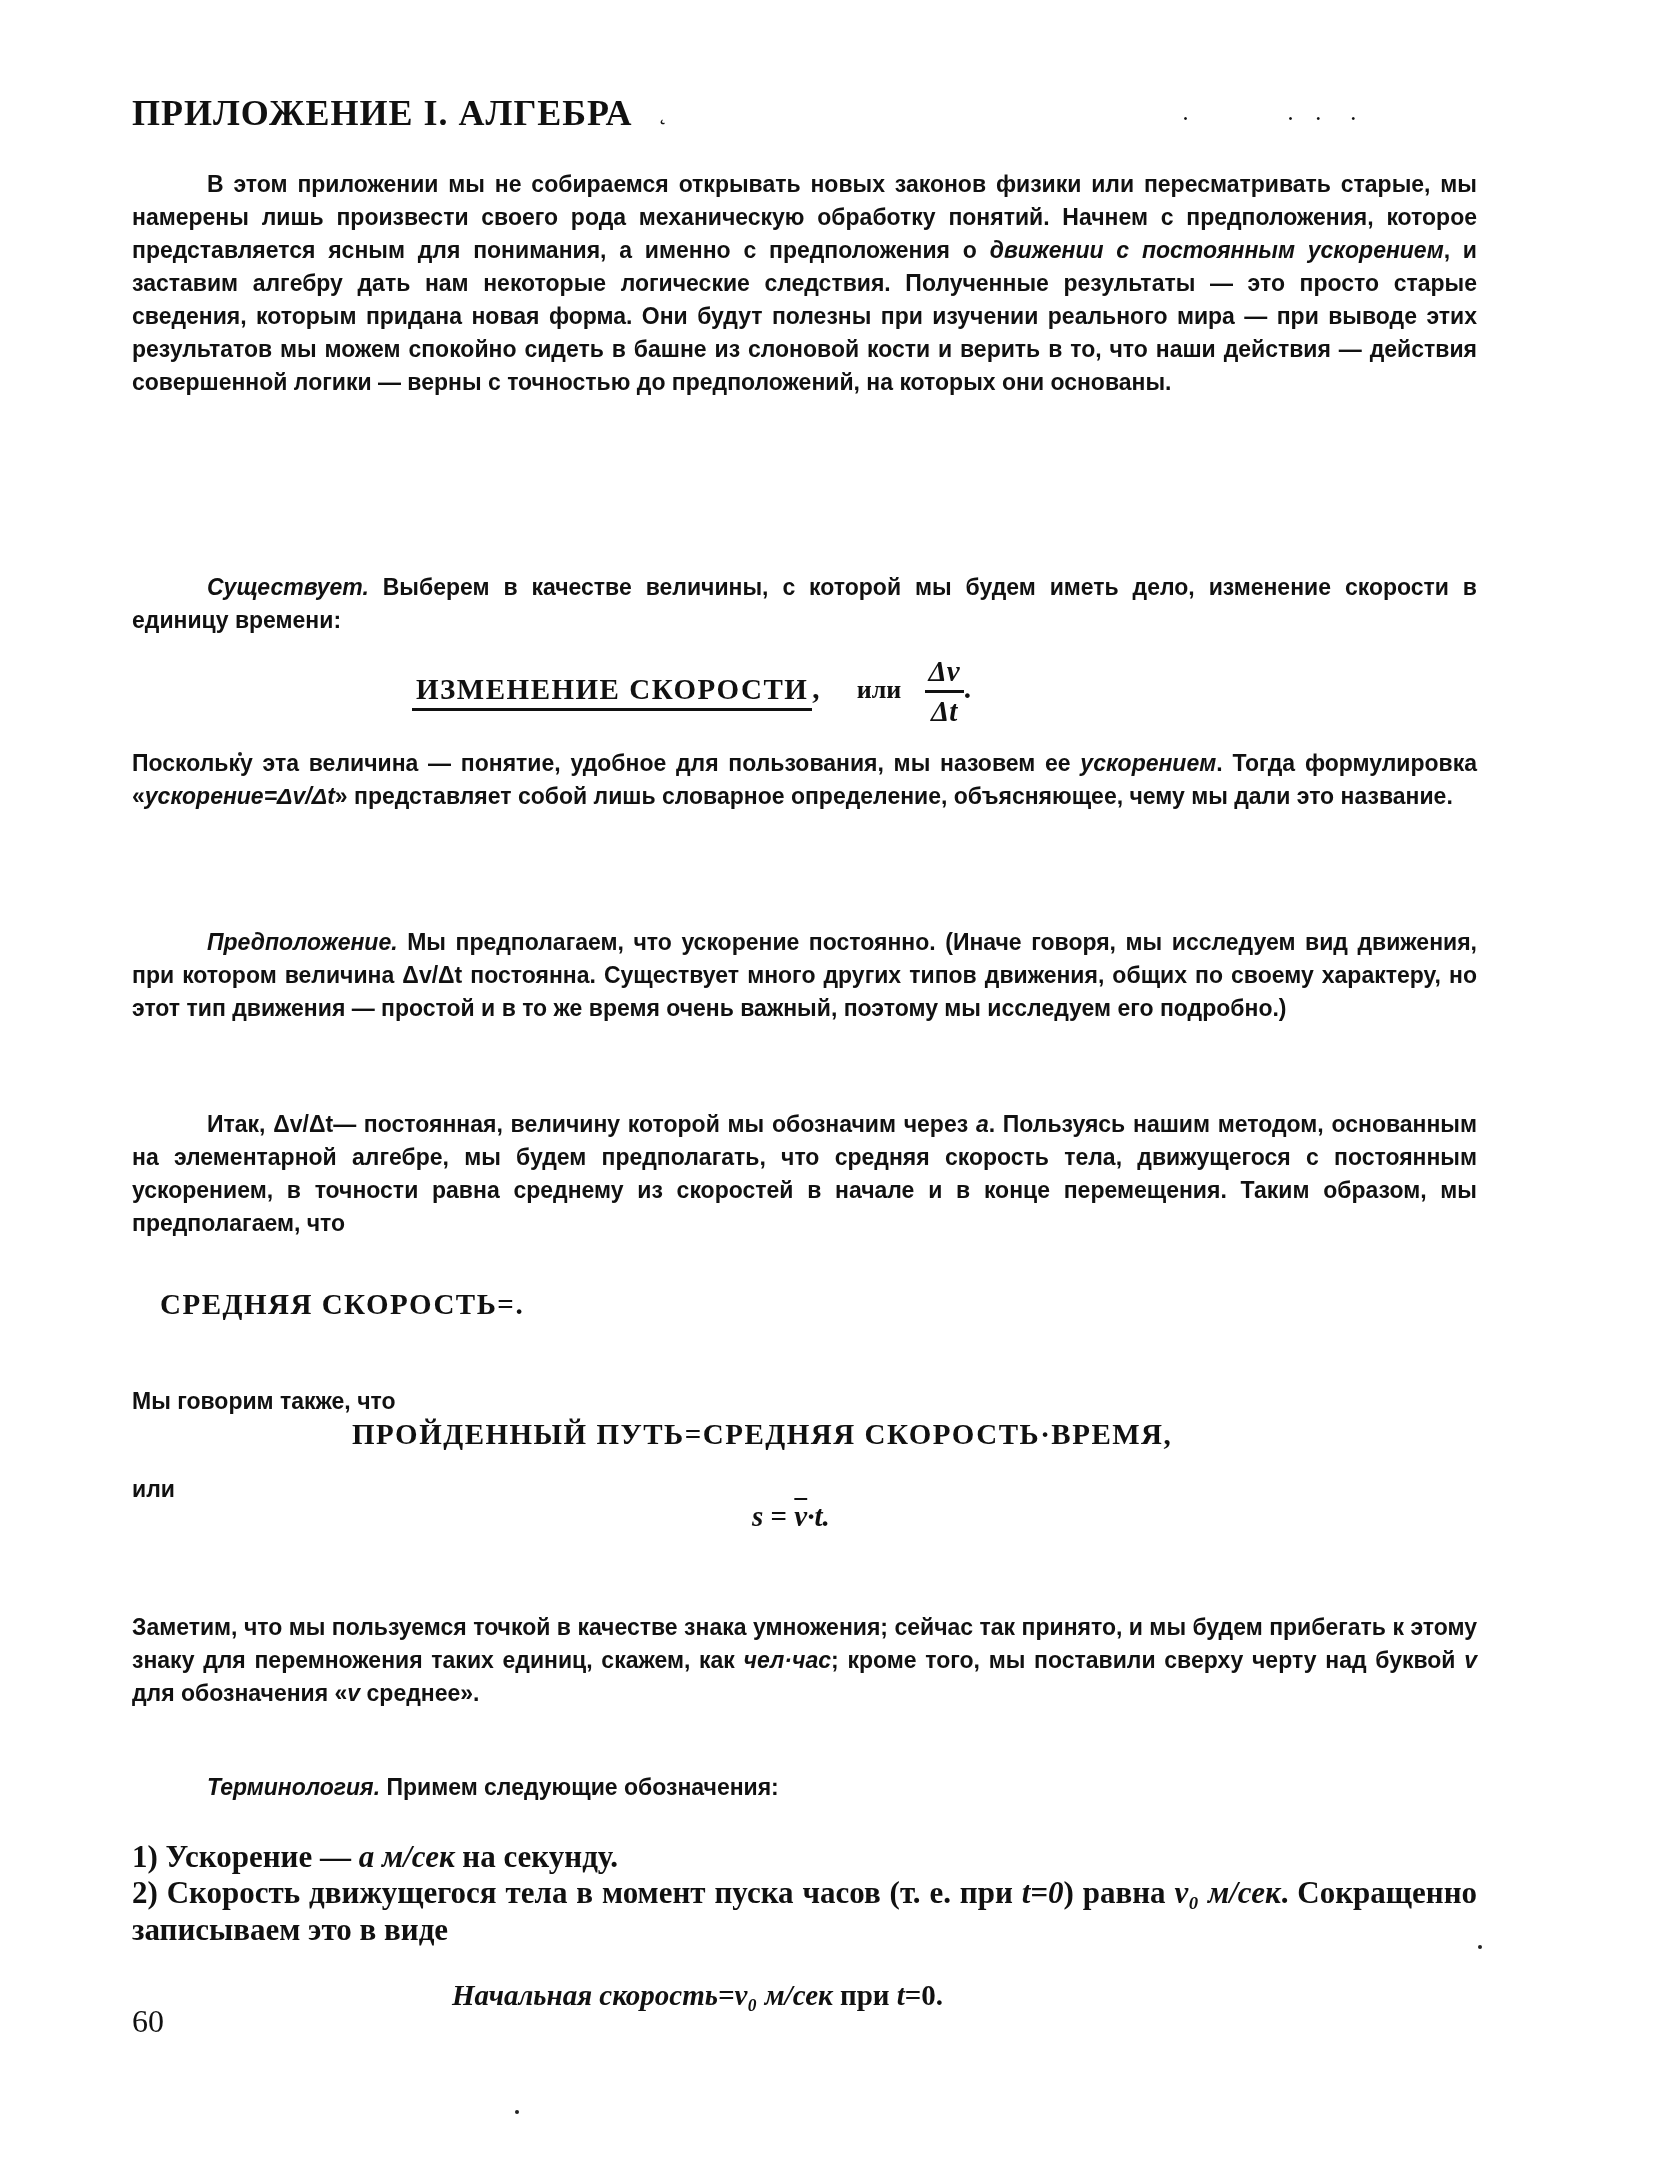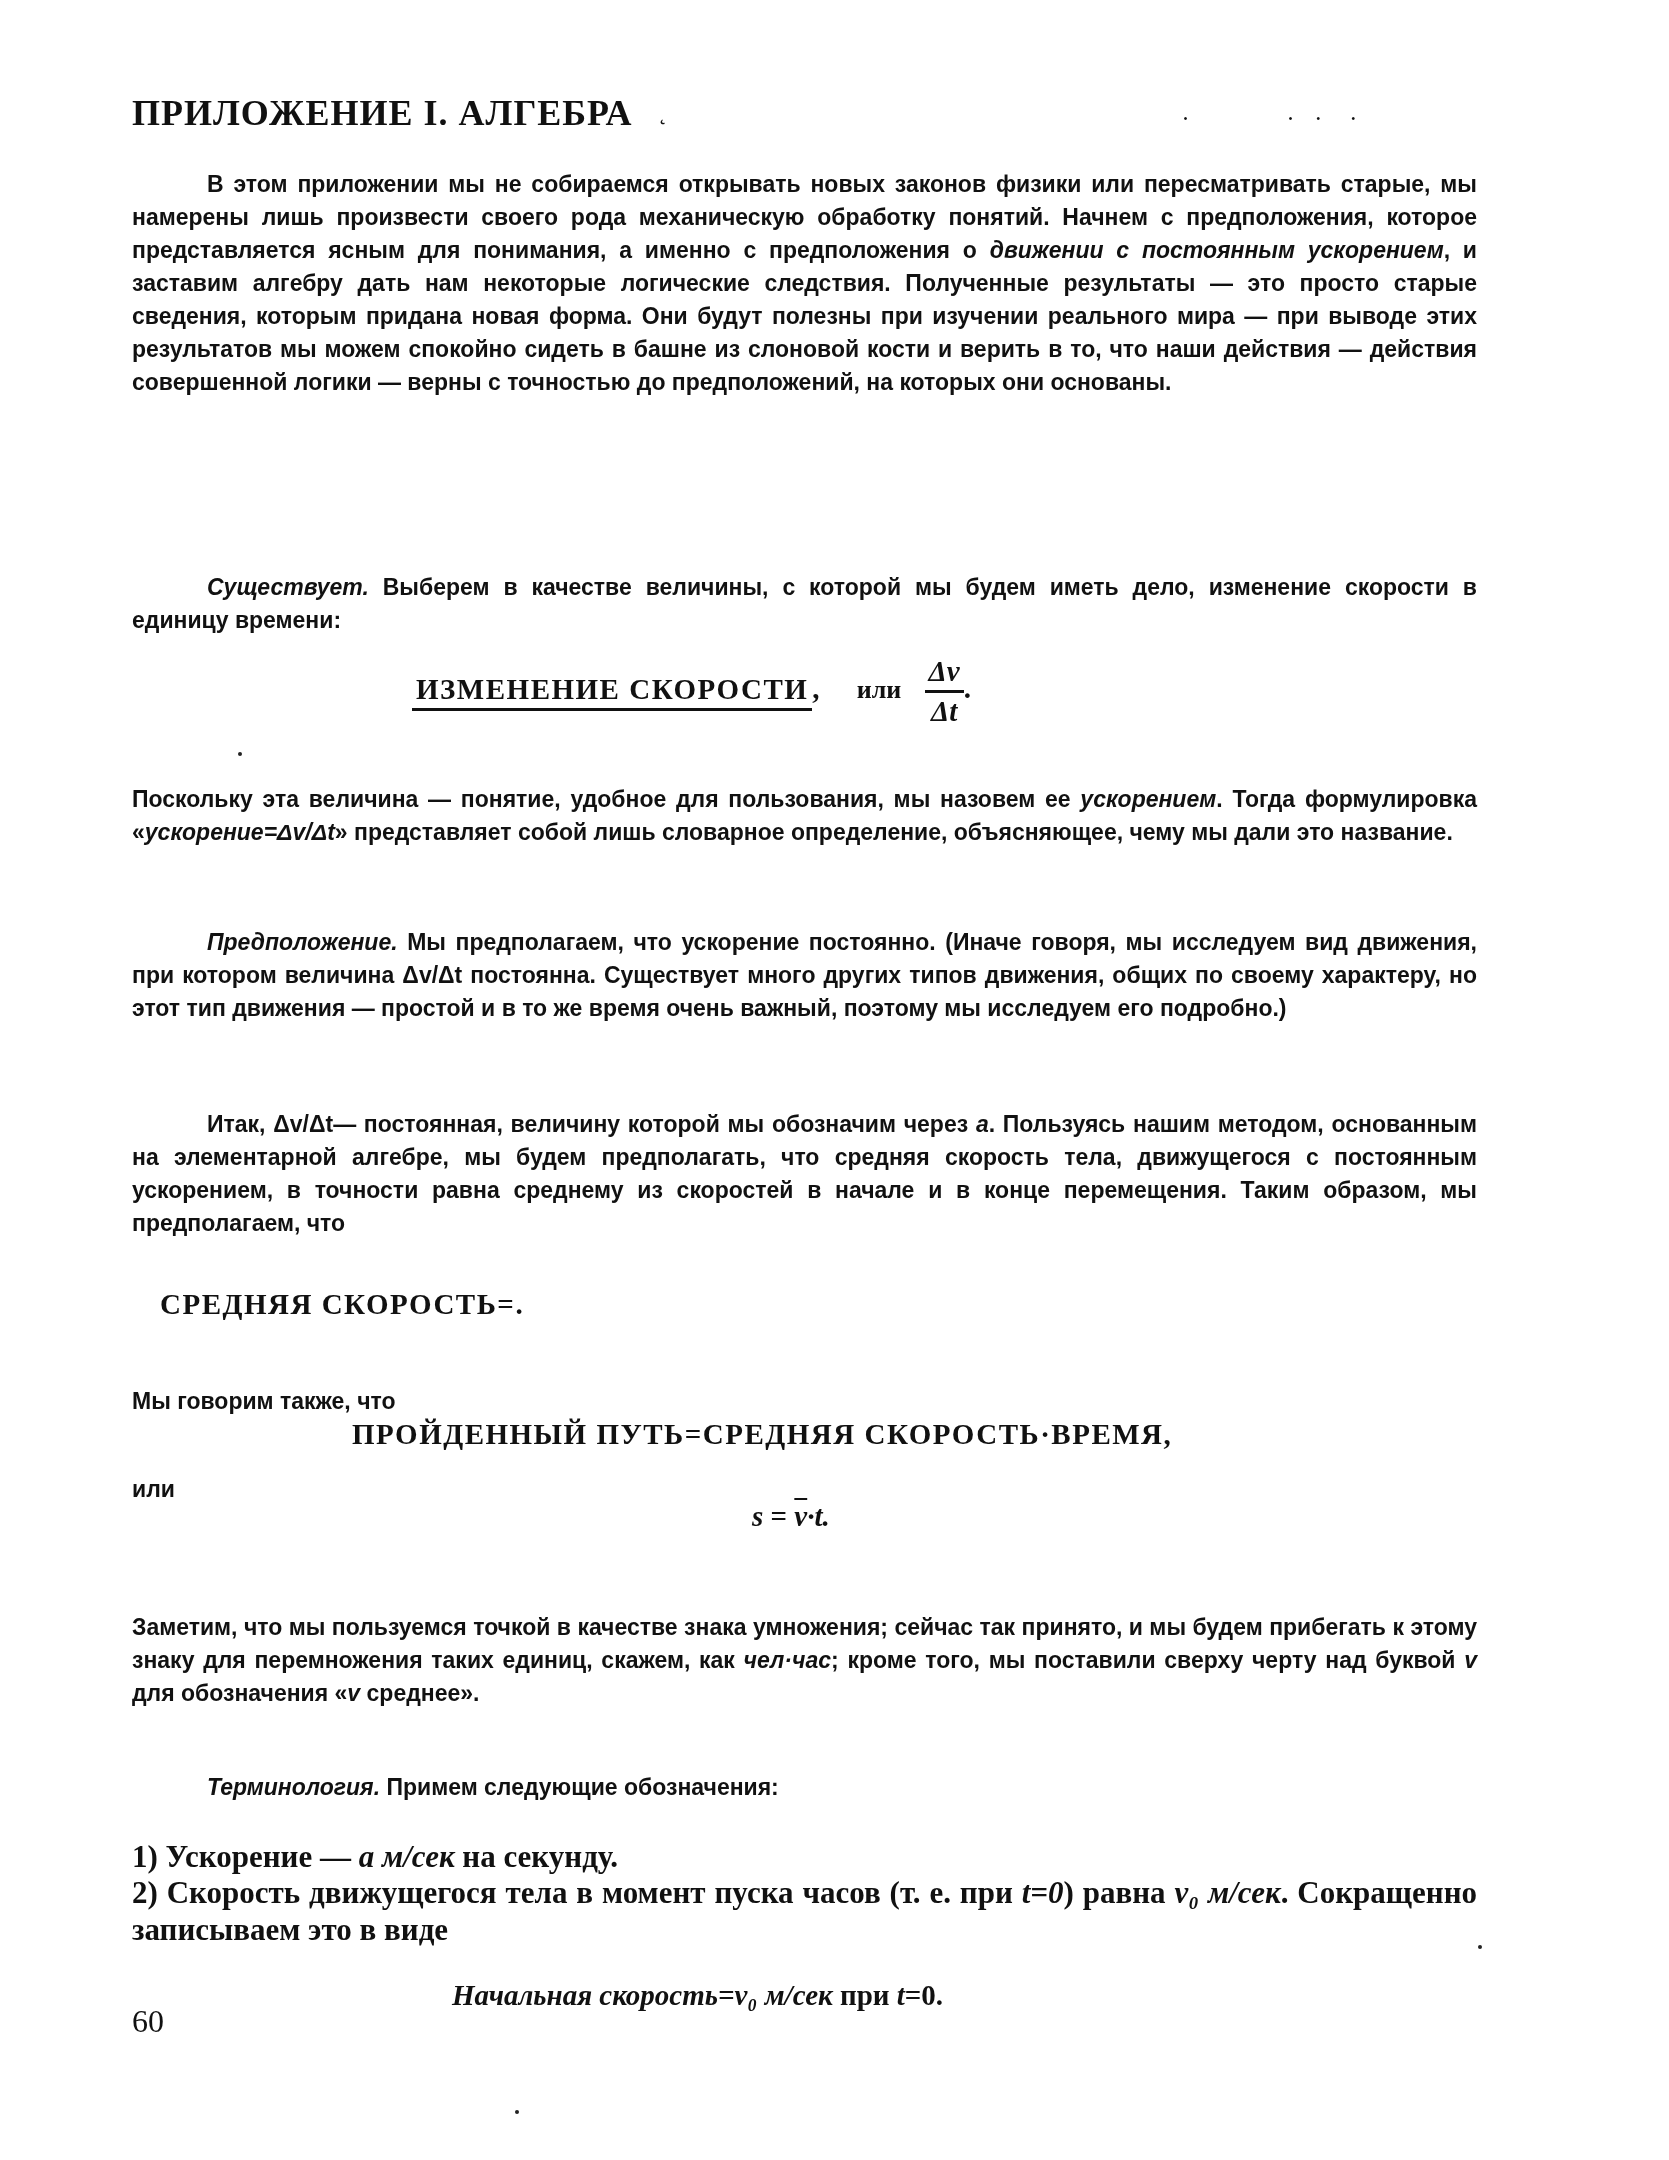--- a/index.html
+++ b/index.html
@@ -42,21 +42,21 @@
     <span class="frac">
       <span class="num caps">ИЗМЕНЕНИЕ СКОРОСТИ</span>
     </span><span>,</span>
     <span style="margin-left:30px; font-size:26px;">или</span>
     <span class="frac" style="margin-left:16px;">
       <i class="num">Δv</i>
       <i class="den">Δt</i>
     </span><span>.</span>
   </div>
 
-  <p class="para" style="top:760px;"><span>Поскольку эта величина — понятие, удобное для пользования, мы назовем ее </span><i>ускорением</i><span>. Тогда формулировка «</span><i>ускорение=Δv/Δt</i><span>» представляет собой лишь словарное определение, объясняющее, чему мы дали это название.</span></p>
+  <p class="para" style="top:724px;"><span>Поскольку эта величина — понятие, удобное для пользования, мы назовем ее </span><i>ускорением</i><span>. Тогда формулировка «</span><i>ускорение=Δv/Δt</i><span>» представляет собой лишь словарное определение, объясняющее, чему мы дали это название.</span></p>
 
   <p class="para" style="top:903px;"><span class="indent"></span><i>Предположение.</i><span> Мы предполагаем, что ускорение постоянно. (Иначе говоря, мы исследуем вид движения, при котором величина Δv/Δt постоянна. Существует много других типов движения, общих по своему характеру, но этот тип движения — простой и в то же время очень важный, поэтому мы исследуем его подробно.)</span></p>
 
   <p class="para" style="top:1085px;"><span class="indent"></span><span>Итак, Δv/Δt— постоянная, величину которой мы обозначим через </span><i>a</i><span>. Пользуясь нашим методом, основанным на элементарной алгебре, мы будем предполагать, что средняя скорость тела, движущегося с постоянным ускорением, в точности равна среднему из скоростей в начале и в конце перемещения. Таким образом, мы предполагаем, что</span></p>
 
   <div class="formula" style="top:1288px; left:28px;">
     <span class="caps">СРЕДНЯЯ СКОРОСТЬ=</span><span>.</span>
   </div>
 
   <p class="para" style="top:1362px;">Мы говорим также, что</p>

